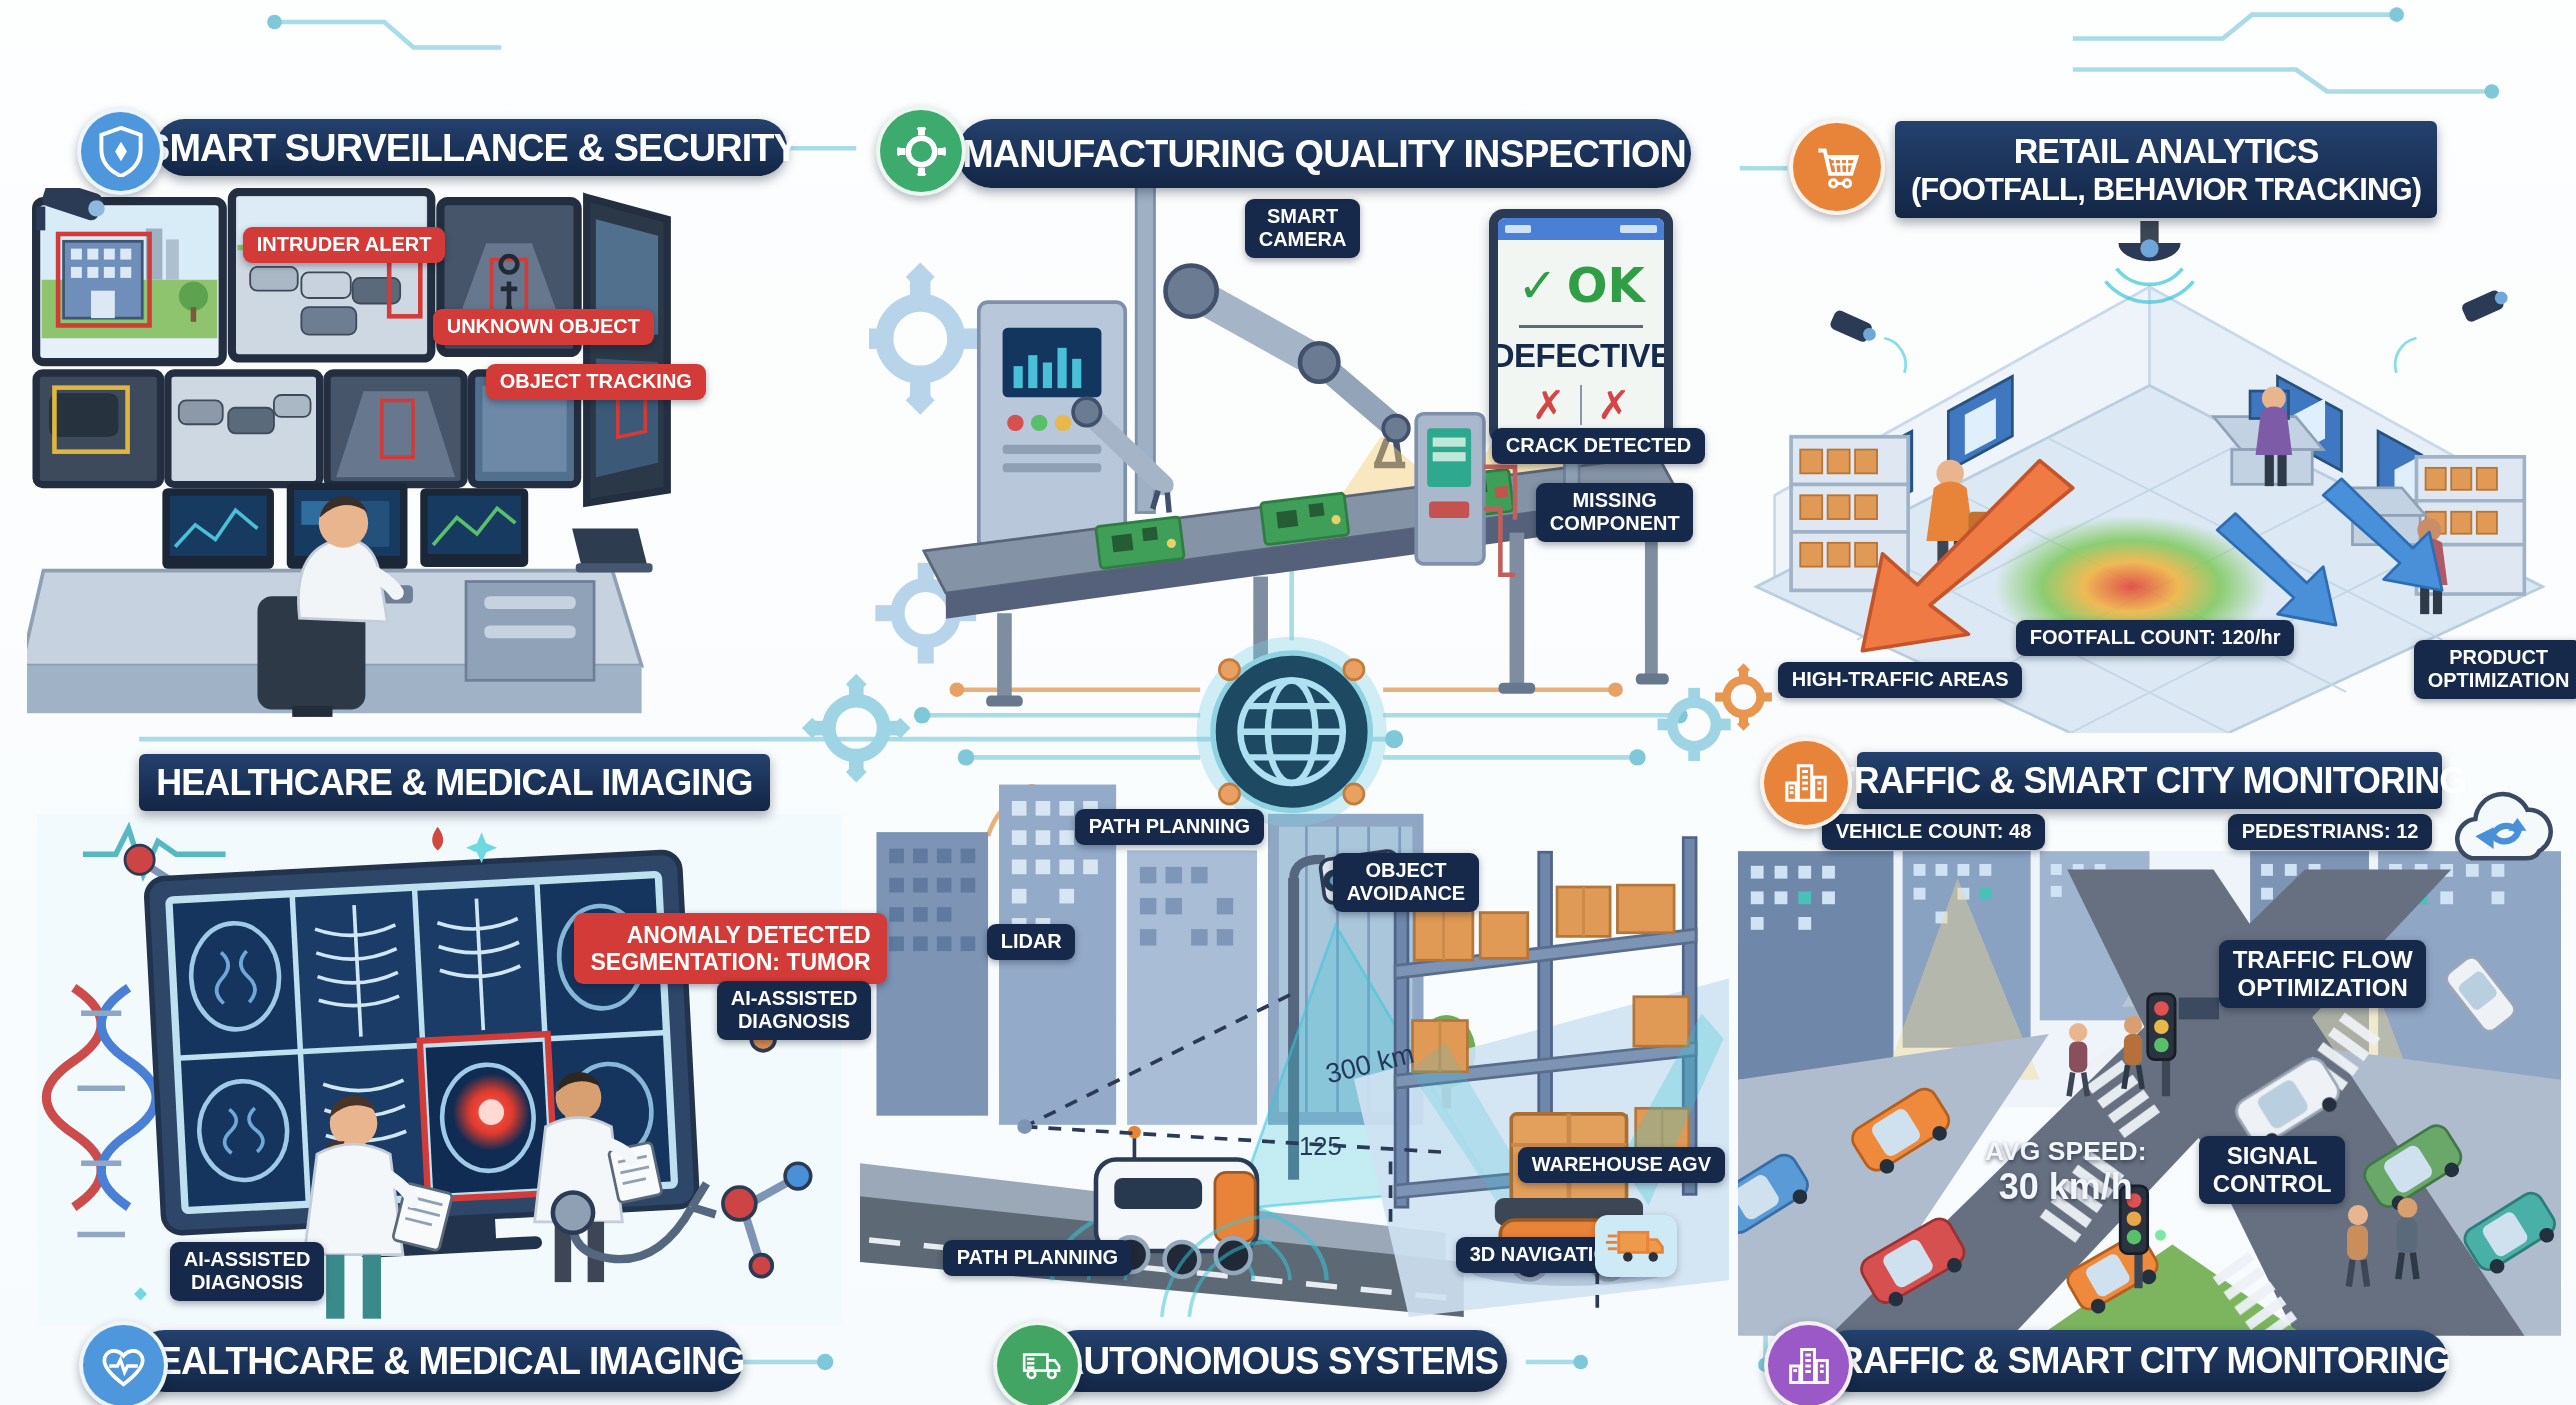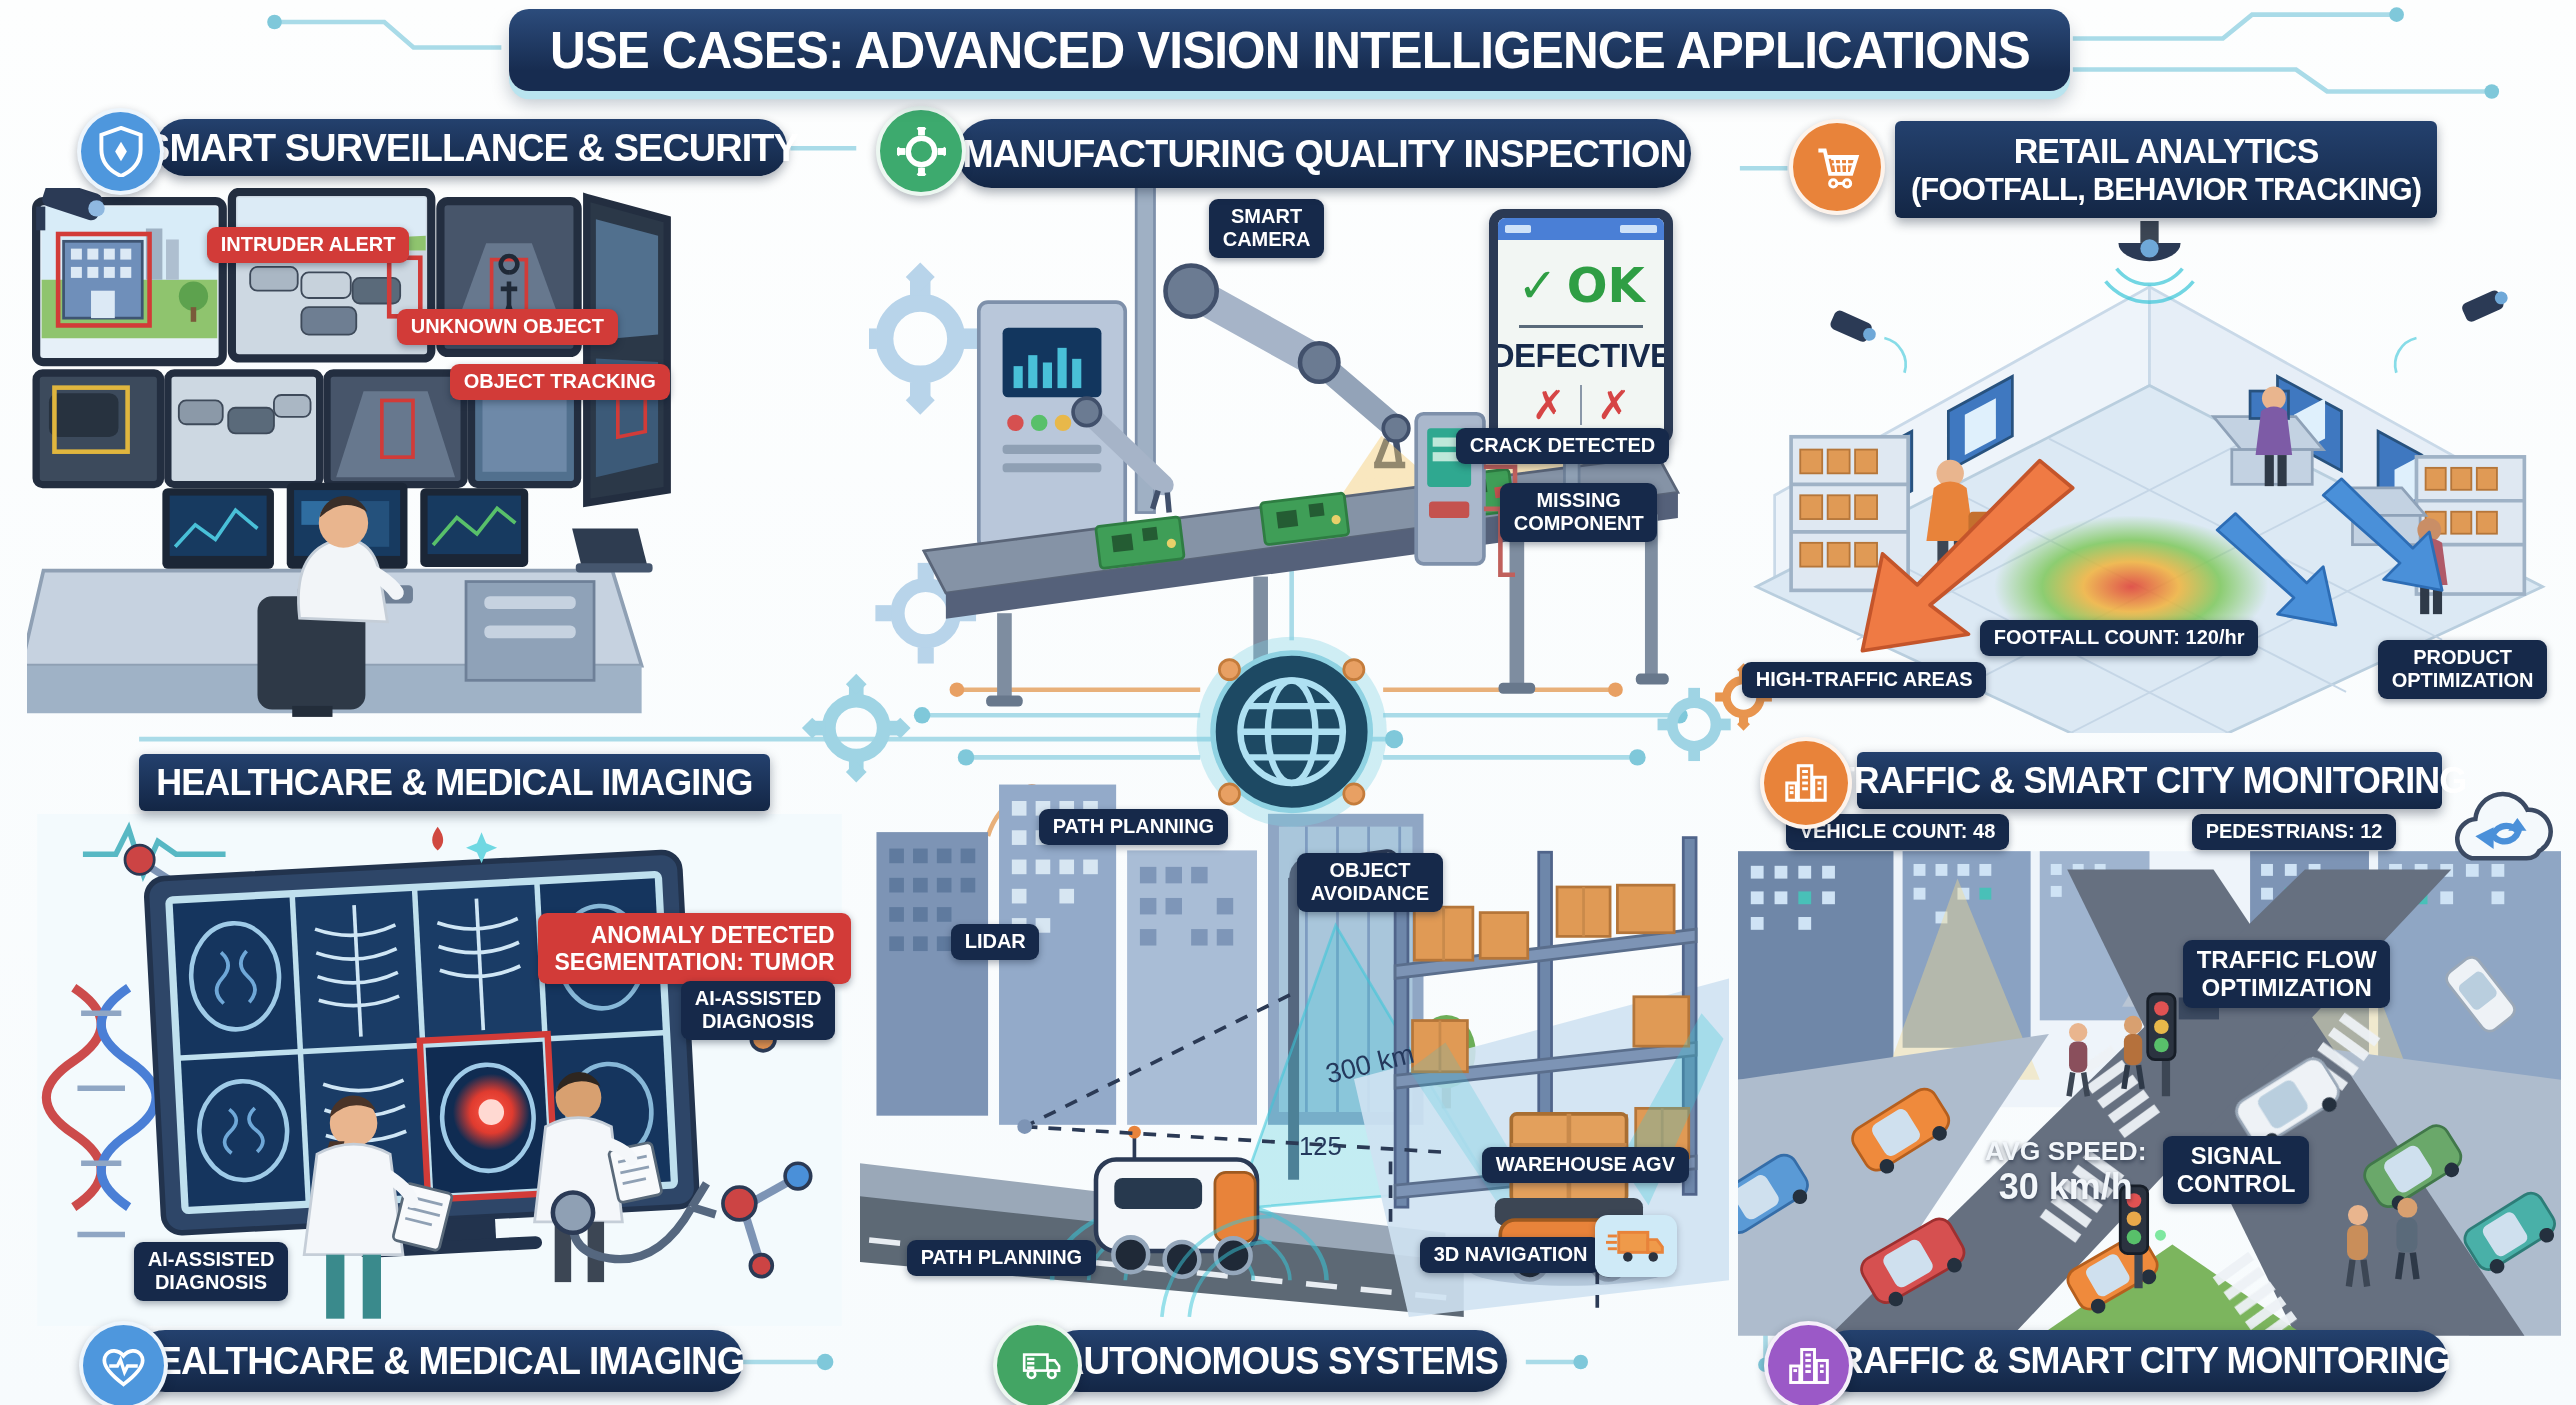--- a/index.html
+++ b/index.html
@@ -19,21 +19,21 @@
     box-shadow:0 4.6px 11px rgba(10,20,40,.35);}
   .pill{border-radius:55px;}
   .rrect{border-radius:6px;}
   .hdr .h1{font-size:39px;letter-spacing:-0.9px;white-space:nowrap;transform:scaleX(.97);}
   .hdr .h2{font-size:32px;letter-spacing:-0.9px;white-space:nowrap;transform:scaleX(.97);}
 
   .icirc{position:absolute;z-index:46;border-radius:50%;display:flex;align-items:center;justify-content:center;
     border:4.6px solid rgba(255,255,255,.9);box-shadow:0 3.7px 9.1px rgba(10,20,40,.3);}
 
   .badge{position:absolute;z-index:40;background:#16294a;color:#fff;font-weight:700;font-size:20px;line-height:1.15;
-    padding:6.4px 13.7px;border-radius:9.1px;text-align:center;white-space:nowrap;box-shadow:0 2.7px 7.3px rgba(10,20,40,.35);}
+    padding:6.4px 13.7px;border-radius:9.1px;text-align:center;white-space:nowrap;box-shadow:0 2.7px 7.3px rgba(10,20,40,.35);margin-left:36px;}
   .badge.red{background:#d23b38;}
   .badge .l{display:block;}
 
   .freetext{position:absolute;z-index:40;font-weight:700;color:#1d3050;white-space:nowrap;}
   .whitetext{position:absolute;z-index:40;font-weight:700;color:#f2f6fa;text-align:center;
     text-shadow:0 1.8px 4.6px rgba(10,20,40,.55);white-space:nowrap;line-height:1.15;}
 
   .tablet{position:absolute;z-index:38;background:#2b3a55;border-radius:14.6px;box-shadow:0 5.5px 11px rgba(10,20,40,.3);padding:9.1px;}
   .tablet .scr{background:#f2f6f3;border-radius:7.3px;width:100%;height:100%;display:flex;flex-direction:column;align-items:center;overflow:hidden;}
   .tablet .tbar{width:100%;height:22px;background:#4a7fd6;display:flex;align-items:center;justify-content:space-between;padding:0 7.3px;box-sizing:border-box;}
@@ -136,23 +136,20 @@
       <line x1="1362" y1="828" x2="1462" y2="828"></line>
     </g>
     <g fill="#e8a063" stroke="#c47c3c" stroke-width="3">
       <circle cx="1344" cy="732" r="11"></circle>
         <circle cx="1480" cy="732" r="11"></circle>
       <circle cx="1344" cy="868" r="11"></circle>
         <circle cx="1480" cy="868" r="11"></circle>
     </g>
   </svg>
 
-  <div class="title-banner" style="left:509px;top:9.1px;width:1561px;height:82px;">
-    <span>USE CASES: ADVANCED VISION INTELLIGENCE APPLICATIONS</span>
-  </div>
 
   <div class="icirc" style="left:77px;top:108px;width:79px;height:79px;background:#4e97dd;">
     <svg width="48" height="51" viewBox="0 0 24 26">
         <path d="M12 1 L22 4.5 V12 C22 18.5 17.5 23 12 25.5 C6.5 23 2 18.5 2 12 V4.5 Z" fill="none" stroke="#fff" stroke-width="2"></path>
         <path d="M12 8 L15 13 L12 18 L9 13 Z" fill="#fff"></path>
       </svg>
   </div>
   <div class="hdr pill" style="left:156px;top:119px;width:631px;height:57px;">
     <span class="h1">SMART SURVEILLANCE &amp; SECURITY</span>
   </div>

